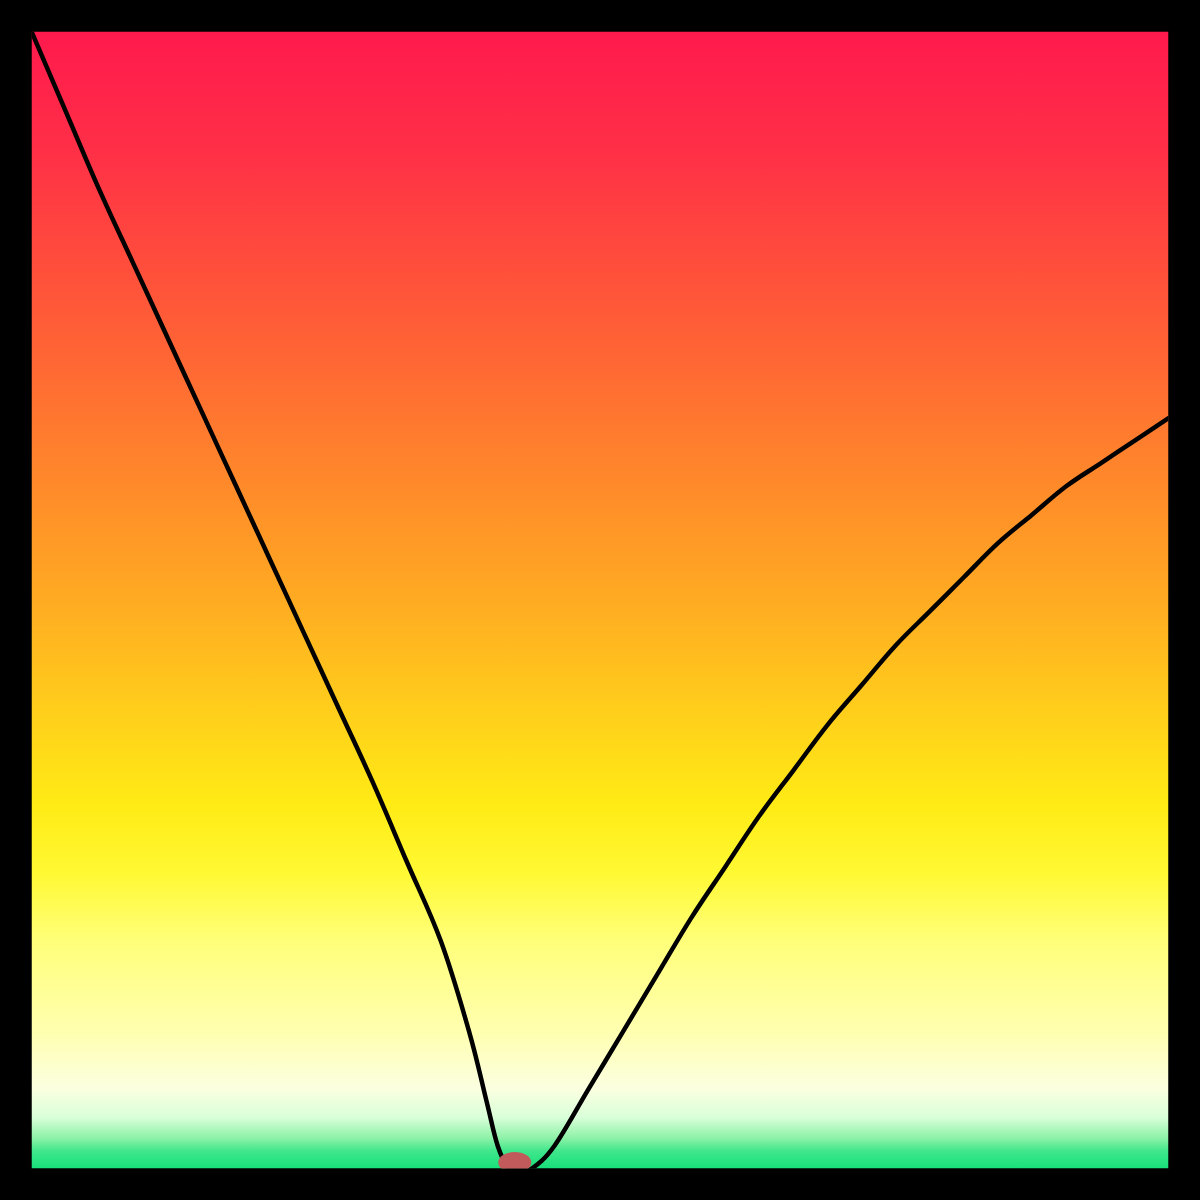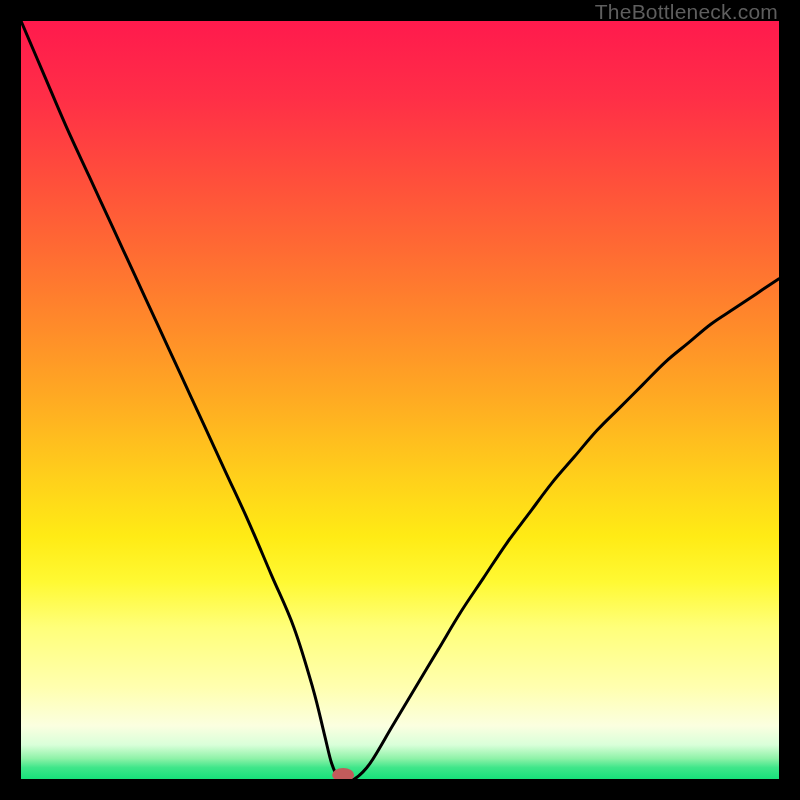--- a/index.html
+++ b/index.html
@@ -65,14 +65,13 @@
             <stop offset="97.30%" stop-color="#8ef2a8"></stop>
             <stop offset="98.50%" stop-color="#3fe68a"></stop>
             <stop offset="100.00%" stop-color="#17e07a"></stop>
           </linearGradient>
       </defs>
       <rect x="0" y="0" width="758" height="758" fill="url(#bg-grad)"></rect>
       <path id="curve" fill="none" stroke="#000" stroke-width="3" stroke-linejoin="round" stroke-linecap="round" d="M 0.00 0.00 C 4.09 9.55, 14.55 33.96, 22.74 53.06 C 30.93 72.16, 37.29 87.70, 45.48 106.12 C 53.67 124.54, 60.03 137.65, 68.22 155.39 C 76.41 173.13, 82.77 186.92, 90.96 204.66 C 99.15 222.40, 105.51 236.19, 113.70 253.93 C 121.89 271.67, 128.25 285.46, 136.44 303.20 C 144.63 320.94, 150.99 334.73, 159.18 352.47 C 167.37 370.21, 173.73 384.00, 181.92 401.74 C 190.11 419.48, 196.47 433.27, 204.66 451.01 C 212.85 468.75, 219.21 481.86, 227.40 500.28 C 235.59 518.70, 241.95 534.24, 250.14 553.34 C 258.33 572.44, 265.38 585.93, 272.88 606.40 C 280.38 626.87, 286.37 647.94, 291.83 667.04 C 297.29 686.14, 299.79 698.88, 303.20 712.52 C 306.61 726.16, 308.05 734.65, 310.78 742.84 C 313.51 751.03, 315.63 755.27, 318.36 758.00 C 321.09 760.73, 323.21 758.00, 325.94 758.00 C 328.67 758.00, 329.43 760.73, 333.52 758.00 C 337.61 755.27, 341.86 752.39, 348.68 742.84 C 355.50 733.29, 363.23 718.58, 371.42 704.94 C 379.61 691.30, 385.97 680.68, 394.16 667.04 C 402.35 653.40, 408.71 642.78, 416.90 629.14 C 425.09 615.50, 431.45 604.20, 439.64 591.24 C 447.83 578.28, 454.19 569.41, 462.38 557.13 C 470.57 544.85, 476.93 534.62, 485.12 523.02 C 493.31 511.42, 499.67 503.62, 507.86 492.70 C 516.05 481.78, 522.41 472.61, 530.60 462.38 C 538.79 452.15, 545.15 445.40, 553.34 435.85 C 561.53 426.30, 567.89 418.19, 576.08 409.32 C 584.27 400.45, 590.63 394.77, 598.82 386.58 C 607.01 378.39, 613.37 372.03, 621.56 363.84 C 629.75 355.65, 636.11 348.60, 644.30 341.10 C 652.49 333.60, 658.85 328.97, 667.04 322.15 C 675.23 315.33, 681.59 309.34, 689.78 303.20 C 697.97 297.06, 704.33 293.50, 712.52 288.04 C 720.71 282.58, 727.07 278.34, 735.26 272.88 C 743.45 267.42, 753.91 260.45, 758.00 257.72"></path>
       <ellipse id="marker" rx="11" ry="7" fill="#c15b5b" cx="322.15" cy="754.00"></ellipse>
     </svg>
   </div>
-  <div class="watermark">TheBottleneck.com</div>
 </div>
 
 </body></html>

